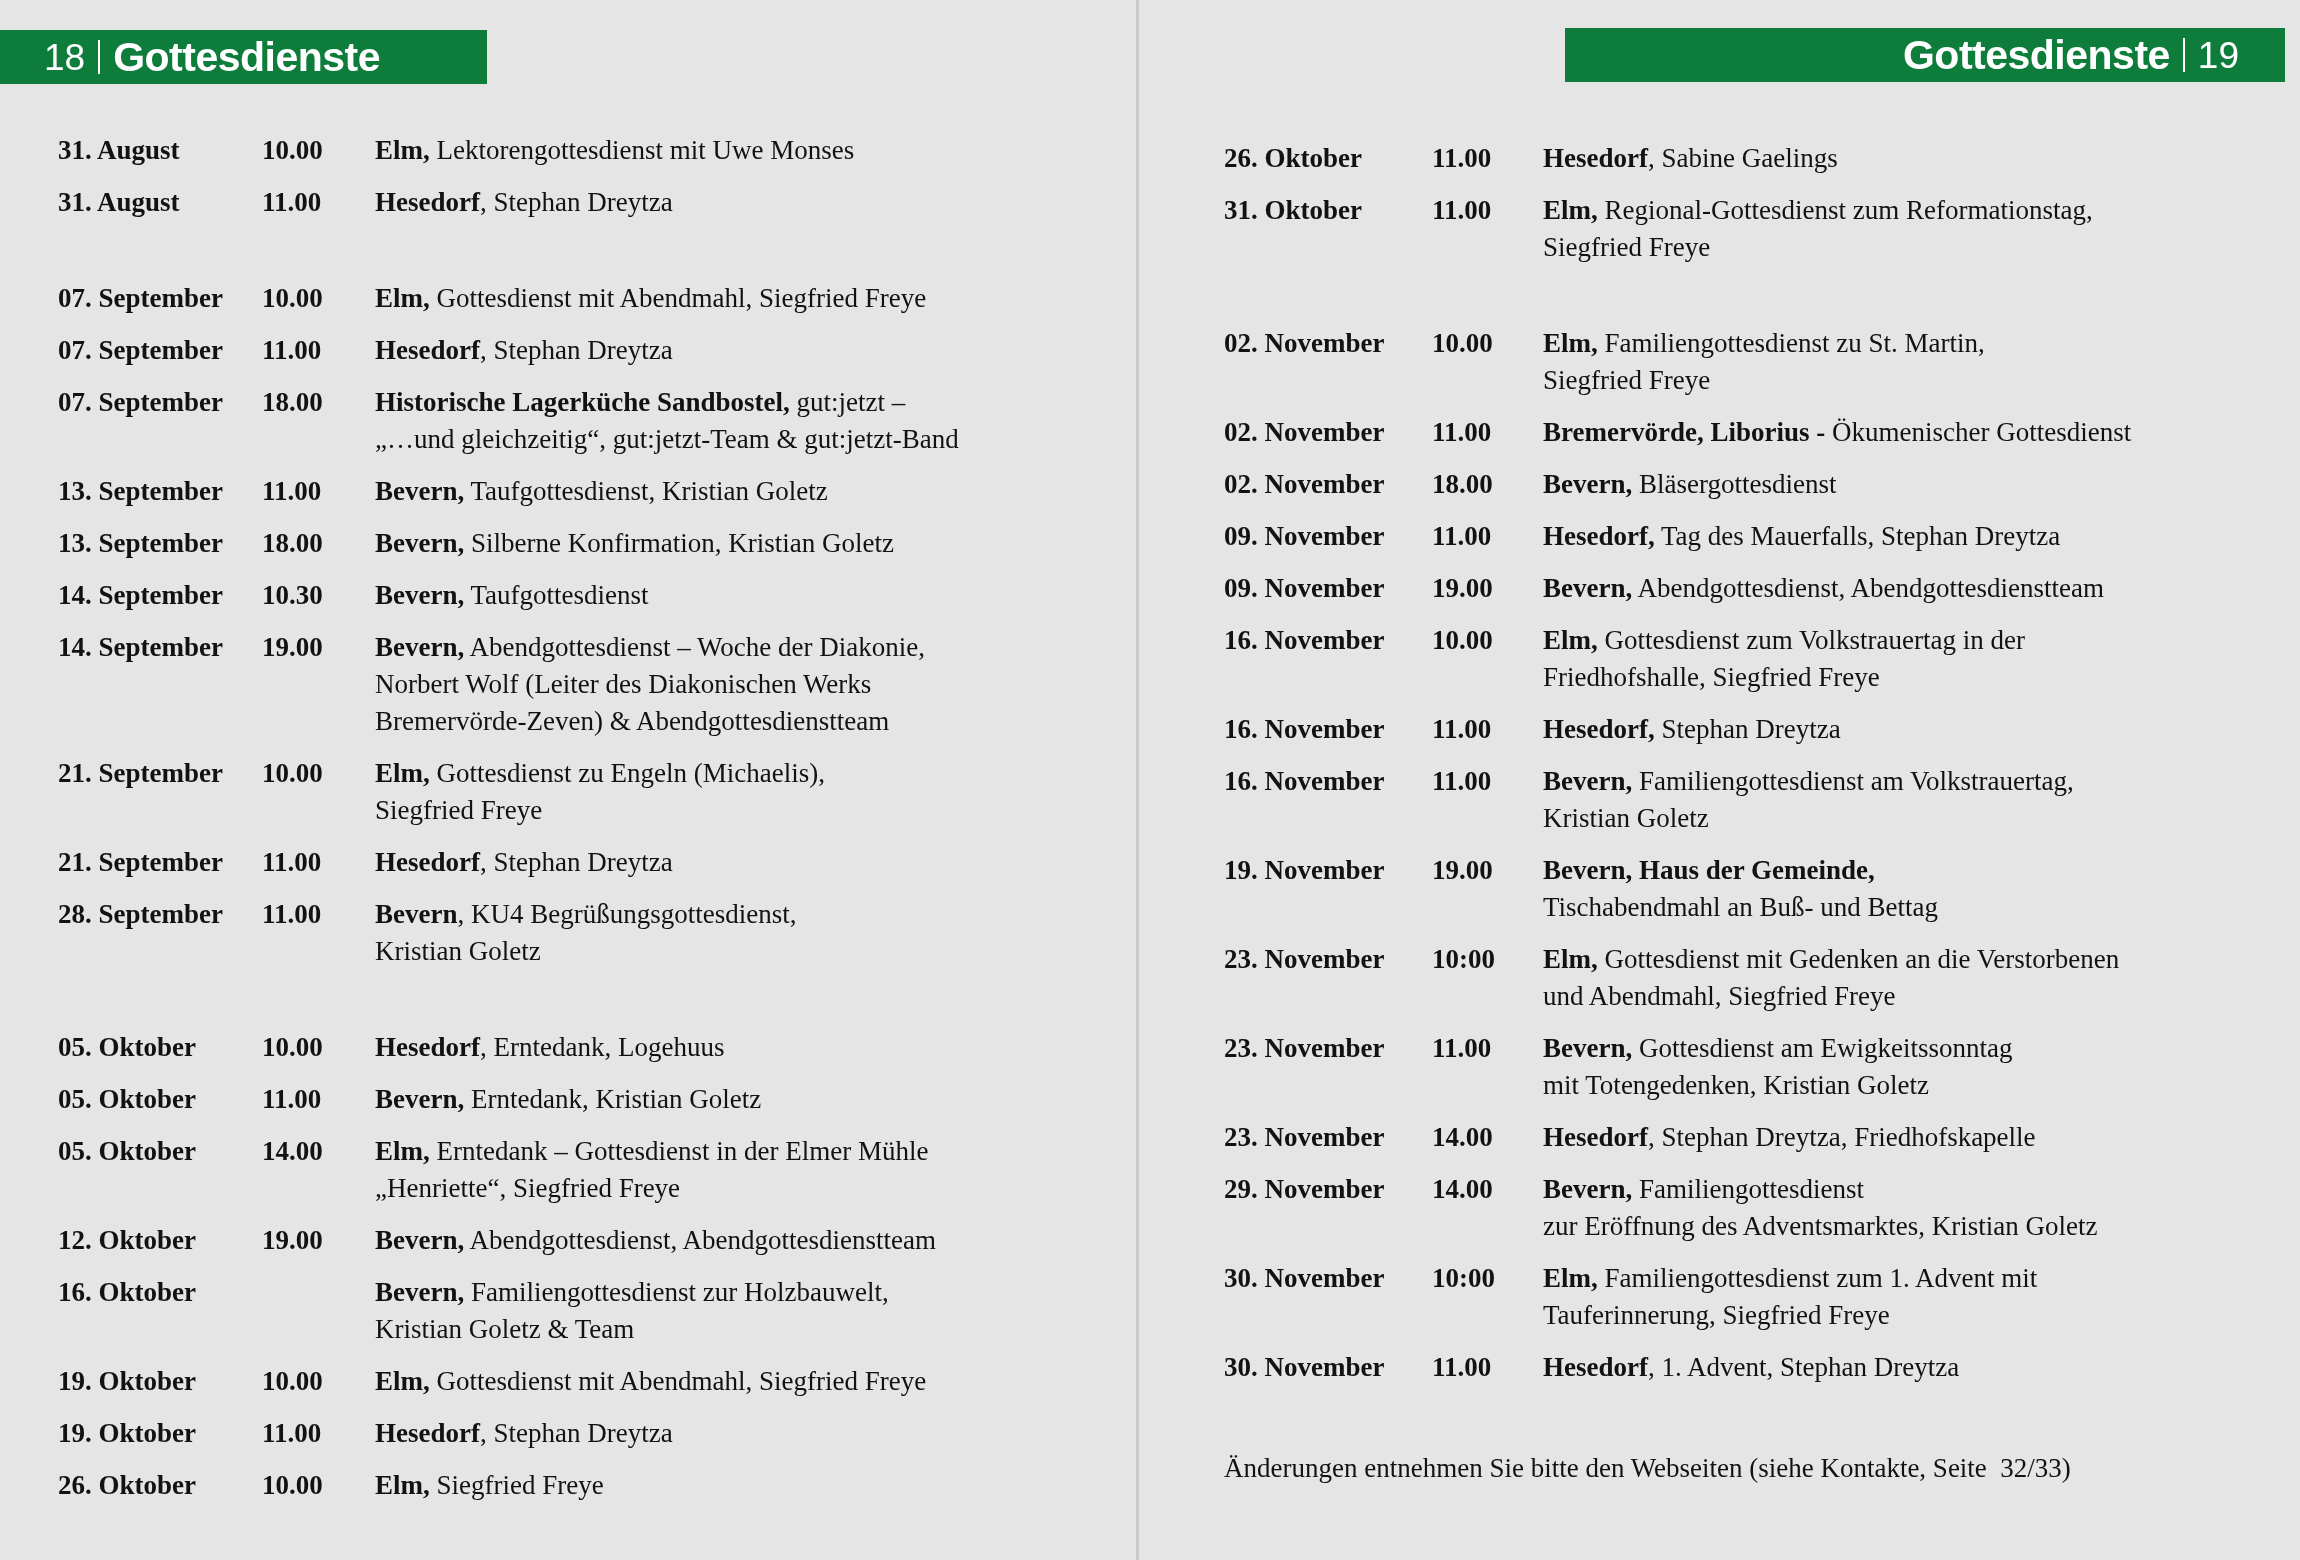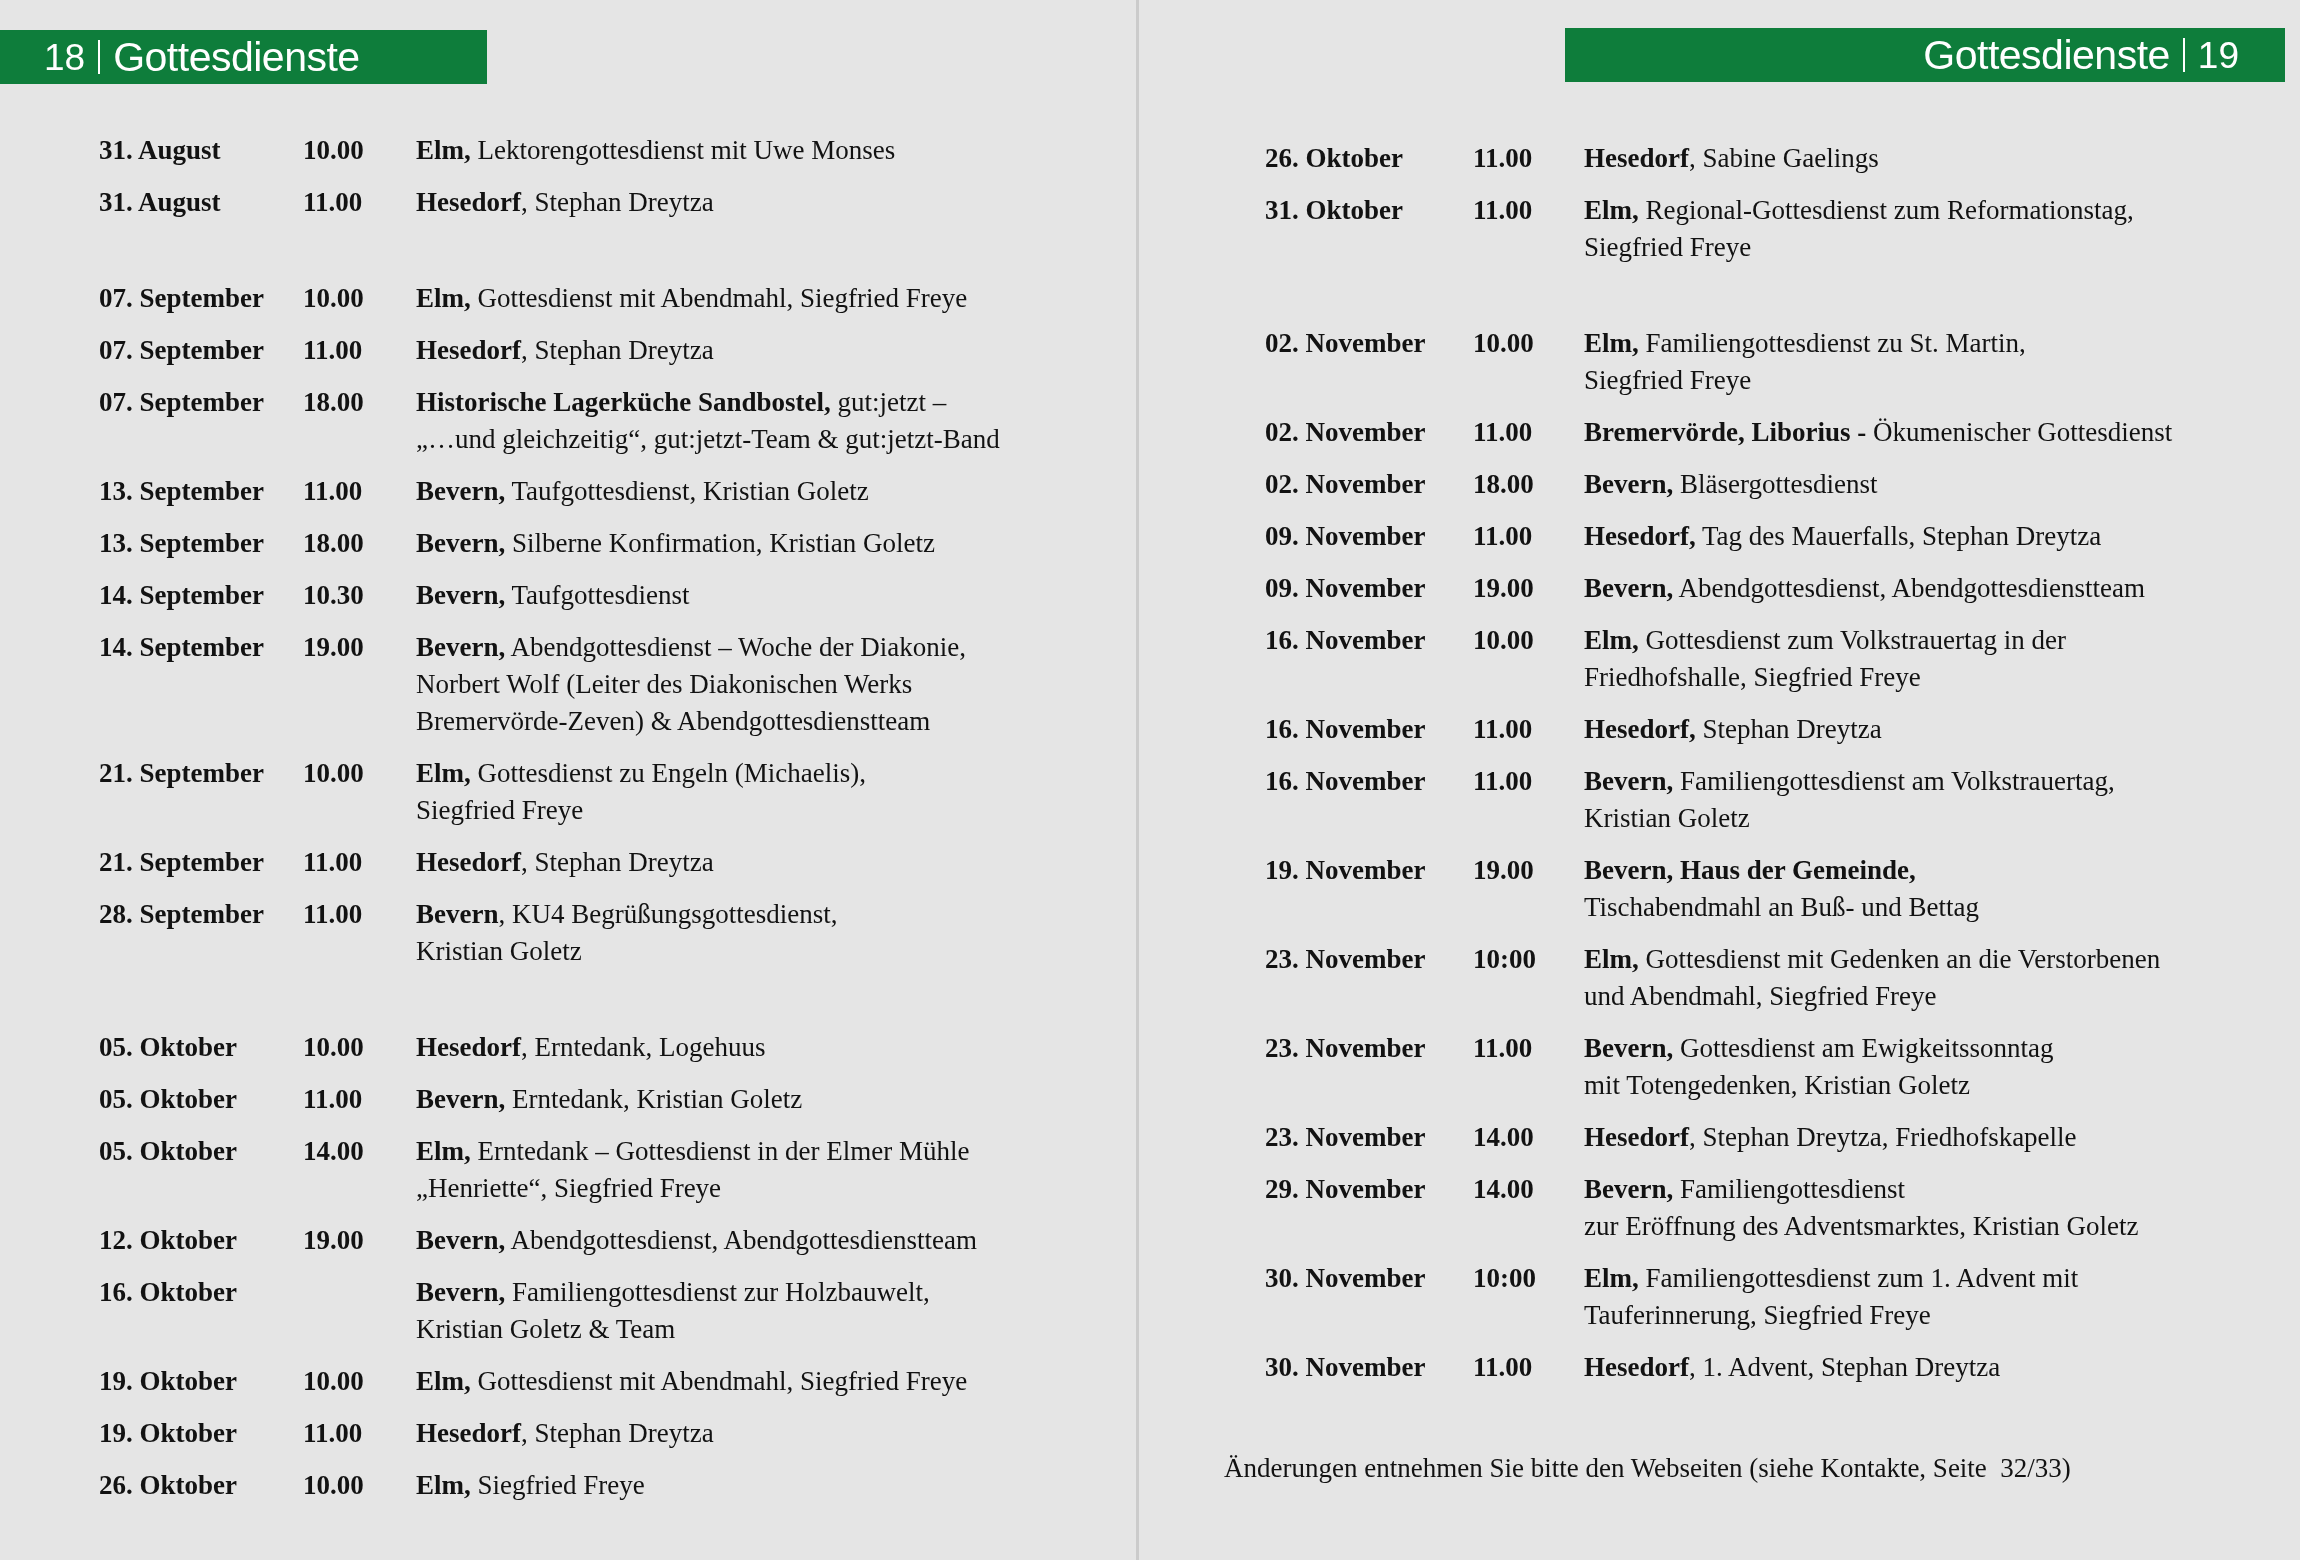--- a/index.html
+++ b/index.html
@@ -18,34 +18,34 @@
     display:flex;
     align-items:center;
     color:#ffffff;
     font-family:"Liberation Sans", sans-serif;
     box-sizing:border-box;
   }
   .bar-left{top:30px;left:0;width:487px;padding-left:44px;}
   .bar-right{top:28px;left:1565px;width:720px;justify-content:flex-end;padding-right:46px;}
   .page-num{font-size:37px;font-weight:400;line-height:1;}
   .bar-sep{width:2px;height:34px;background:#ffffff;margin:0 13px;flex:0 0 auto;}
-  .bar-title{font-size:41px;font-weight:400;letter-spacing:-0.5px;line-height:1;}
+  .bar-title{font-size:41px;font-weight:700;letter-spacing:-0.5px;line-height:1;}
   
   .page-divider{
     position:absolute;left:1136px;top:0;width:3px;height:1560px;background:#cbcbcb;
   }
   
   .content{
     position:absolute;
     font-size:27px;
     line-height:37px;
   }
   #left-content{top:132px;left:58px;width:1048px;}
   #right-content{top:140px;left:1224px;width:1062px;}
-  .row{display:grid;margin-bottom:15px;margin-left:41px;}
+  .row{display:grid;margin-bottom:15px;}
   #left-rows .row{grid-template-columns:204px 113px 1fr;}
   #right-rows .row{grid-template-columns:208px 111px 1fr;}
   .col-date,.col-time{font-weight:700;white-space:nowrap;}
   .dline{white-space:nowrap;}
   .seg-b{font-weight:700;}
   .group-gap{height:44px;}
   .footer{margin-top:64px;white-space:pre-wrap;font-size:27px;line-height:37px;}
 </style>
 </head>
 <body>

